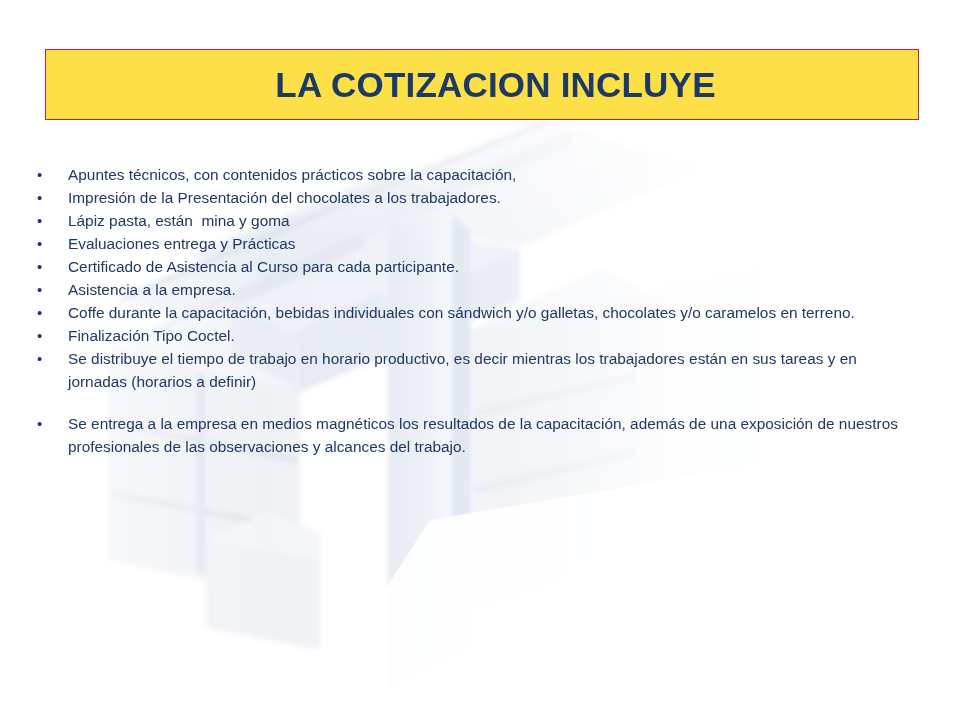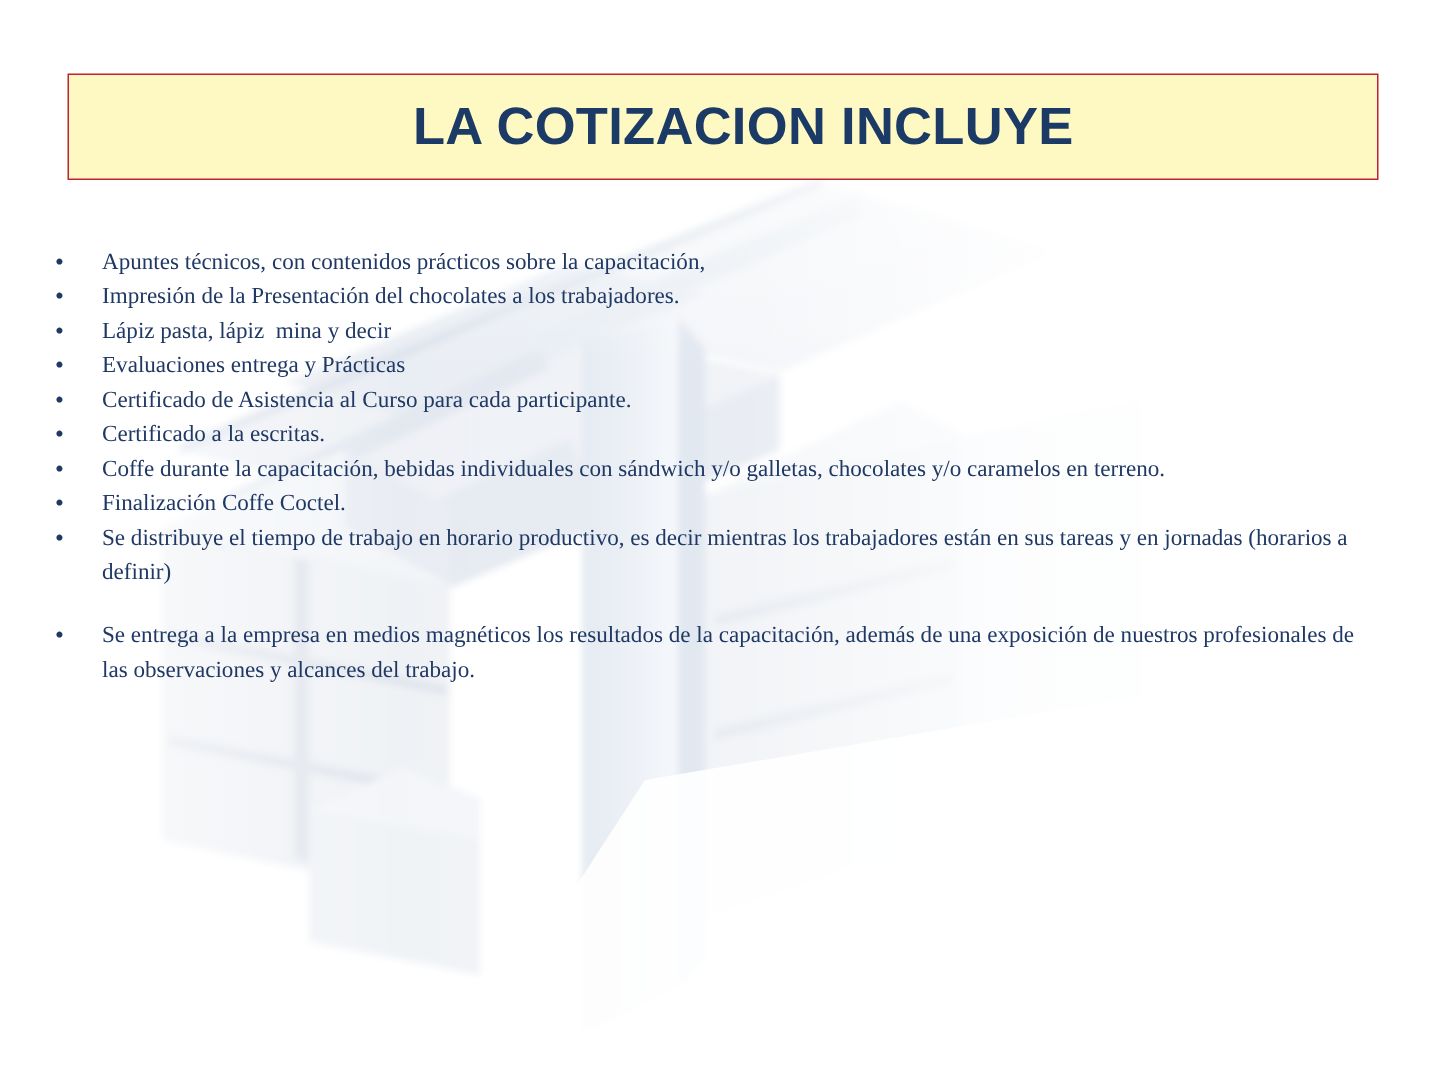--- a/index.html
+++ b/index.html
@@ -33,21 +33,21 @@
     pointer-events: none;
   }
 
   
   #title-box {
     position: absolute;
     left: 45px;
     top: 49px;
     width: 874px;
     height: 71px;
-    background: #fef9c3;
+    background: #fde047;
     border: 1.5px solid #c0223a;
     box-sizing: border-box;
     z-index: 2;
     display: flex;
     align-items: center;
     justify-content: center;
     padding-left: 27px;
   }
   #title-text {
     color: #1b3a66;
@@ -81,21 +81,20 @@
     padding-left: 7px;
     box-sizing: border-box;
     color: #1f3864;
     font-size: 15px;
     line-height: 23px;
   }
   .bullet-text {
     flex: 1 1 auto;
     max-width: 845px;
     white-space: pre-wrap;
-    font-family: Liberation Serif, serif;
   }
   .spacer-row {
     height: 19px;
   }
 </style>
 </head>
 <body>
 
 <div id="slide">
 
@@ -178,41 +177,41 @@
       <div class="bullet-row">
         <span class="bullet-marker">•</span>
         <span class="bullet-text">Apuntes técnicos, con contenidos prácticos sobre la capacitación,</span>
       </div>
       <div class="bullet-row">
         <span class="bullet-marker">•</span>
         <span class="bullet-text">Impresión de la Presentación del chocolates a los trabajadores.</span>
       </div>
       <div class="bullet-row">
         <span class="bullet-marker">•</span>
-        <span class="bullet-text">Lápiz pasta, lápiz  mina y decir</span>
+        <span class="bullet-text">Lápiz pasta, están  mina y goma</span>
       </div>
       <div class="bullet-row">
         <span class="bullet-marker">•</span>
         <span class="bullet-text">Evaluaciones entrega y Prácticas</span>
       </div>
       <div class="bullet-row">
         <span class="bullet-marker">•</span>
         <span class="bullet-text">Certificado de Asistencia al Curso para cada participante.</span>
       </div>
       <div class="bullet-row">
         <span class="bullet-marker">•</span>
-        <span class="bullet-text">Certificado a la escritas.</span>
+        <span class="bullet-text">Asistencia a la empresa.</span>
       </div>
       <div class="bullet-row">
         <span class="bullet-marker">•</span>
         <span class="bullet-text">Coffe durante la capacitación, bebidas individuales con sándwich y/o galletas, chocolates y/o caramelos en terreno.</span>
       </div>
       <div class="bullet-row">
         <span class="bullet-marker">•</span>
-        <span class="bullet-text">Finalización Coffe Coctel.</span>
+        <span class="bullet-text">Finalización Tipo Coctel.</span>
       </div>
       <div class="bullet-row">
         <span class="bullet-marker">•</span>
         <span class="bullet-text">Se distribuye el tiempo de trabajo en horario productivo, es decir mientras los trabajadores están en sus tareas y en jornadas (horarios a definir)</span>
       </div>
       <div class="spacer-row"></div>
       <div class="bullet-row">
         <span class="bullet-marker">•</span>
         <span class="bullet-text">Se entrega a la empresa en medios magnéticos los resultados de la capacitación, además de una exposición de nuestros profesionales de las observaciones y alcances del trabajo.</span>
       </div>

